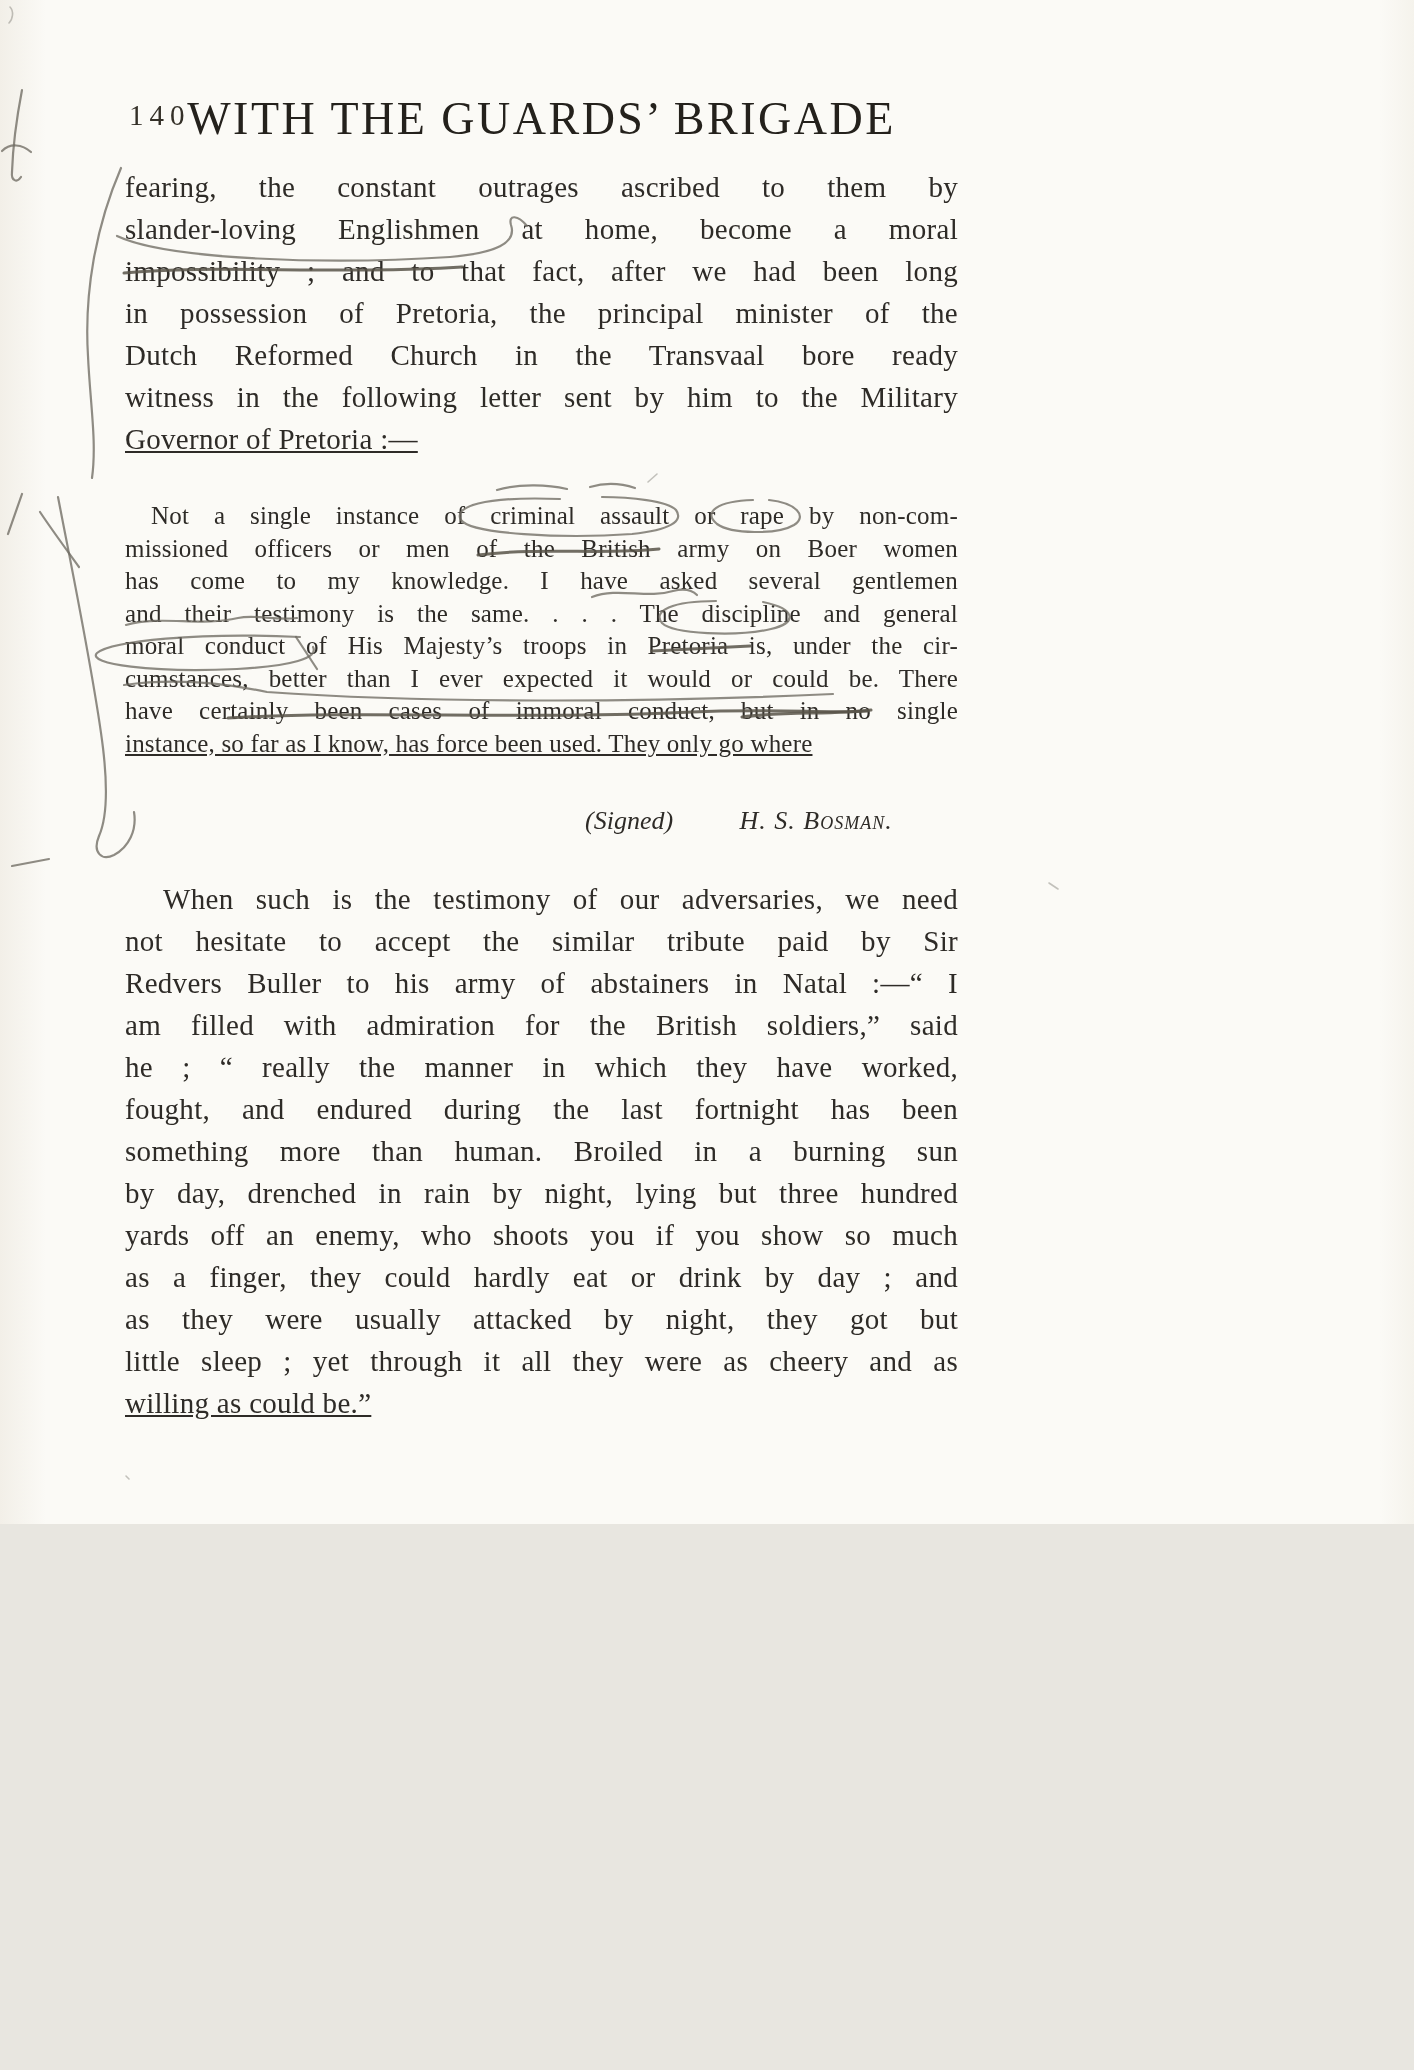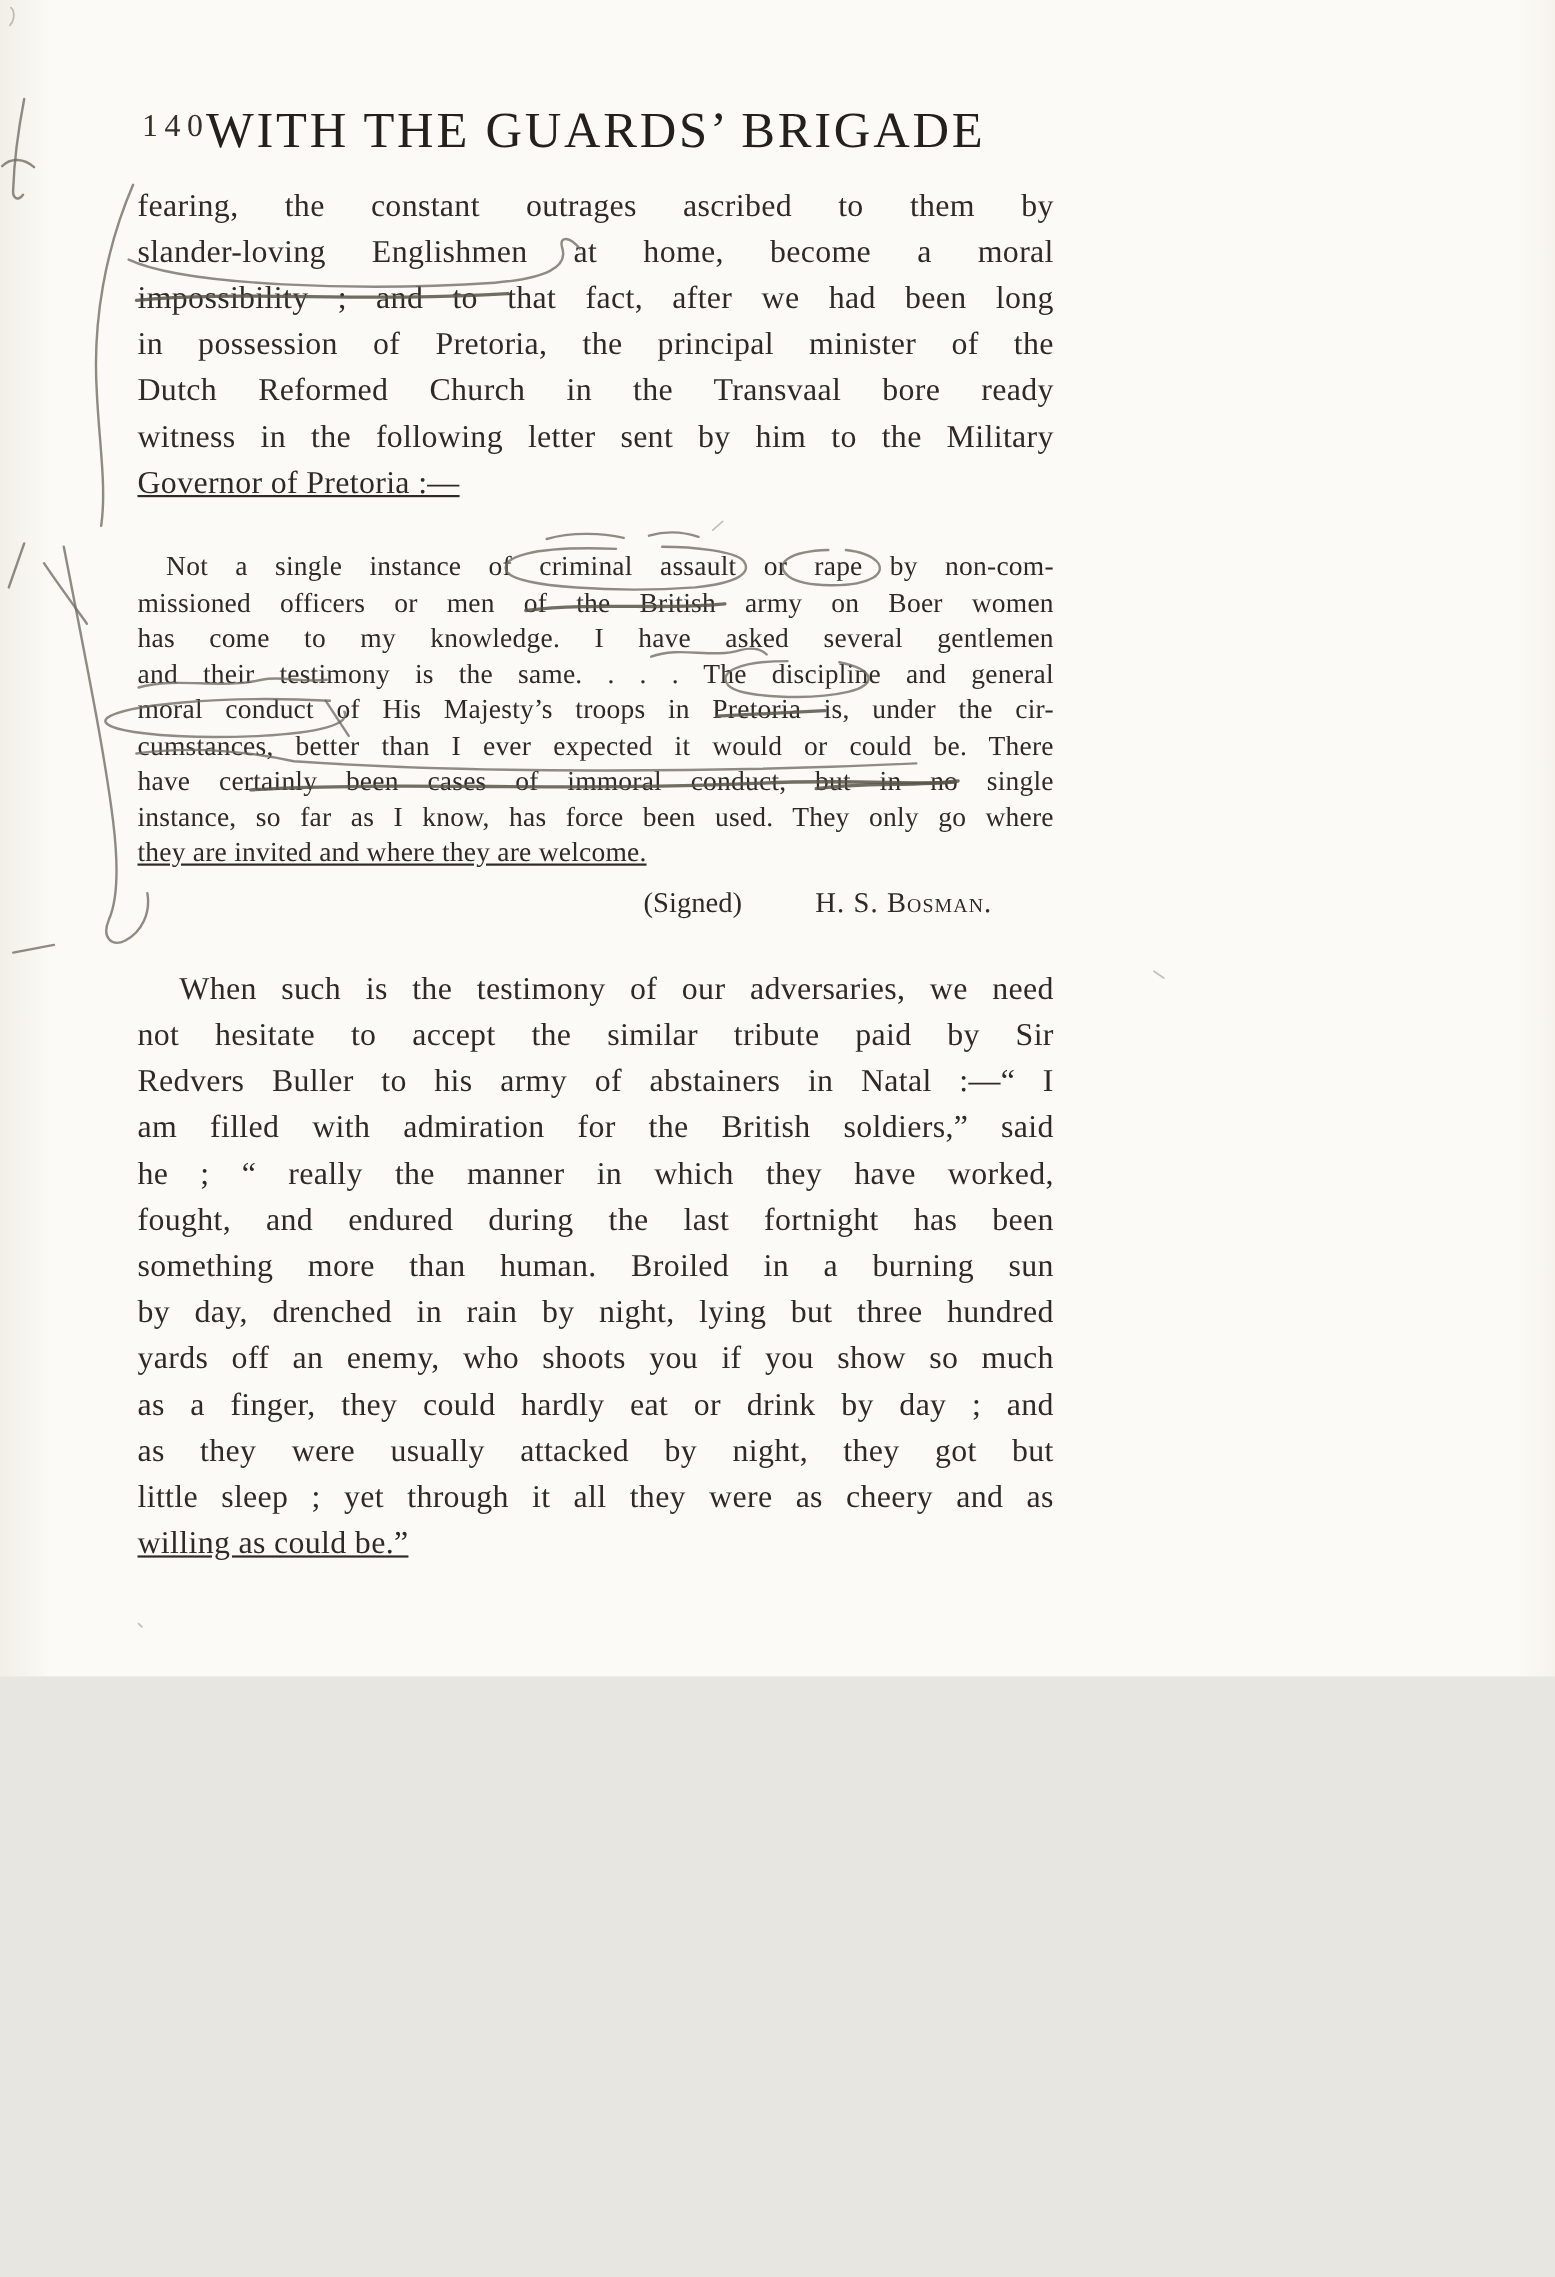--- a/index.html
+++ b/index.html
@@ -56,20 +56,21 @@
   }
   .letter-block .line:first-child { text-indent: 26px; }
   .para2 { top: 878px; }
   .para2 .line:first-child { text-indent: 38px; }
   .signature-row {
     position: absolute;
     left: 125px; top: 804px;
     width: 833px;
     font-size: 26px;
     line-height: 34px;
+    font-style: italic;
   }
   .signed-label { margin-left: 460px; }
   .signature-name {
     margin-left: 60px;
     font-variant: small-caps;
     letter-spacing: 1px;
   }
   .annotations {
     position: absolute;
     left: 0; top: 0;
@@ -113,21 +114,20 @@
 
   <div class="para letter-block">
       <div class="line">Not a single instance of criminal assault or rape by non-com-</div>
       <div class="line">missioned officers or men of the British army on Boer women</div>
       <div class="line">has come to my knowledge. I have asked several gentlemen</div>
       <div class="line">and their testimony is the same. . . . The discipline and general</div>
       <div class="line">moral conduct of His Majesty’s troops in Pretoria is, under the cir-</div>
       <div class="line">cumstances, better than I ever expected it would or could be. There</div>
       <div class="line">have certainly been cases of immoral conduct, but in no single</div>
       <div class="line">instance, so far as I know, has force been used. They only go where</div>
-      <div class="line">they are invited and where they are welcome.</div>
     </div>
 
   <div class="signature-row">
     <span class="signed-label">(Signed)</span>
     <span class="signature-name">H. S. Bosman.</span>
   </div>
 
   <div class="para para2">
       <div class="line">When such is the testimony of our adversaries, we need</div>
       <div class="line">not hesitate to accept the similar tribute paid by Sir</div>

